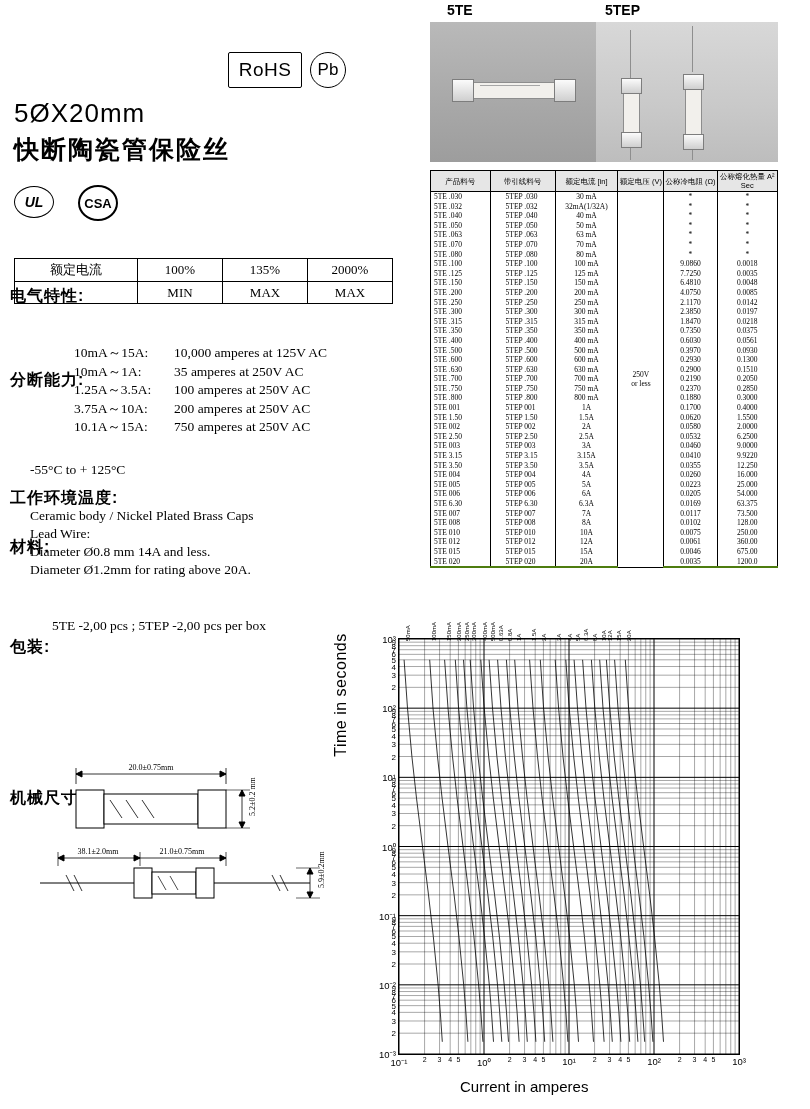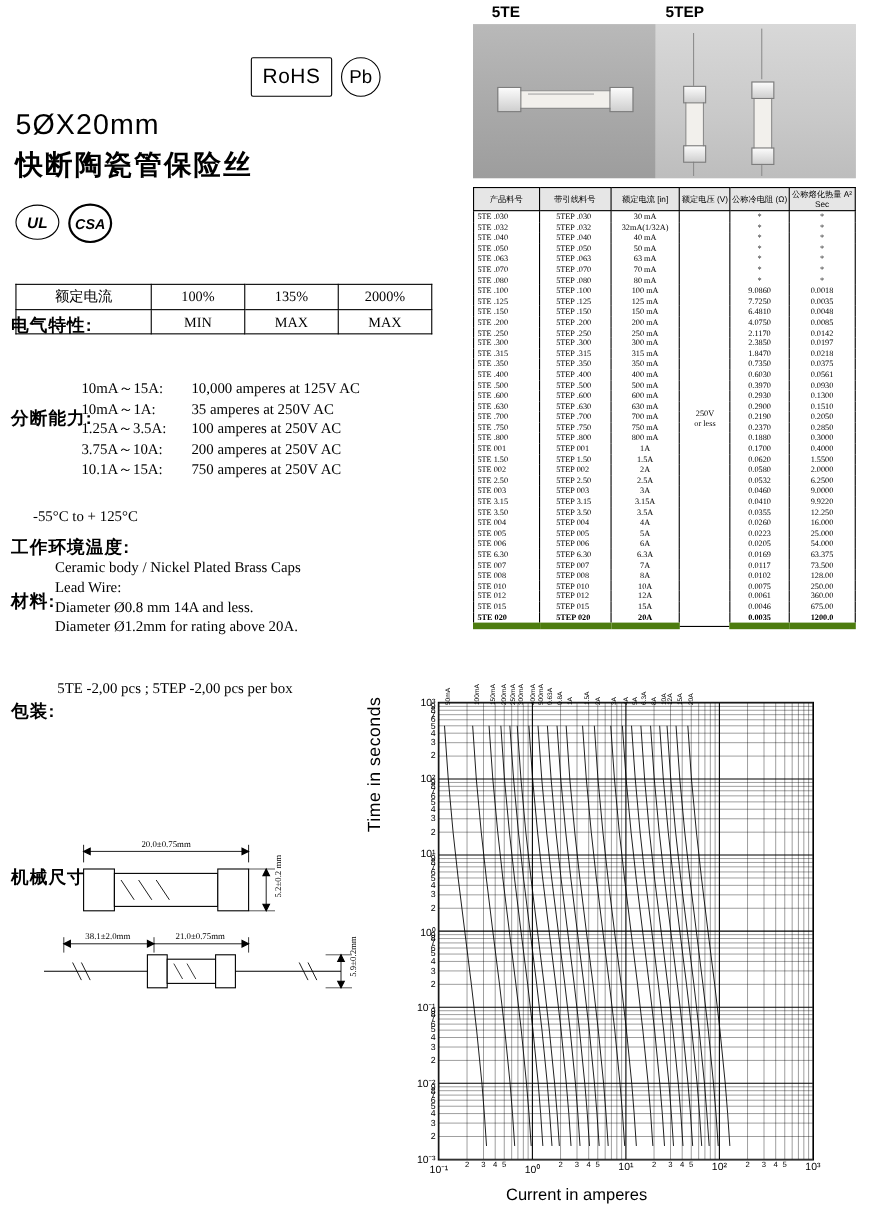--- a/index.html
+++ b/index.html
@@ -33,24 +33,24 @@
 
   
   #certs{left:14px;top:186px;width:120px;height:40px;}
   .ul-mark{
     position:absolute;left:0;top:0;width:38px;height:30px;
     border:1.8px solid #000;border-radius:50%;
     display:flex;align-items:center;justify-content:center;
     font-size:14px;font-style:italic;font-weight:bold;
   }
   .csr-mark{
-    position:absolute;left:48px;top:-1px;width:36px;height:32px;
+    position:absolute;left:64px;top:-1px;width:36px;height:32px;
     border:2.4px solid #000;border-radius:50%;
     display:flex;align-items:center;justify-content:center;
-    font-size:13px;font-weight:bold;font-style:italic;
+    font-size:13px;font-weight:bold;
   }
 
   
   .sec-h{font-size:16px;font-weight:bold;letter-spacing:1px;margin-top:48px;}
   #h-elec{left:10px;top:238px;}
   #h-break{left:10px;top:322px;}
   #h-temp{left:10px;top:440px;}
   #h-mat{left:10px;top:489px;}
   #h-pack{left:10px;top:589px;}
   #h-dim{left:10px;top:740px;}
@@ -67,21 +67,21 @@
   
   #break-list{left:26px;top:344px;font-size:13.5px;font-family:"Liberation Serif",serif;line-height:18.5px;}
   #break-list .row{display:flex;margin-left:48px;}
   #break-list .k{width:100px;}
   #break-list .v{}
 
   
   #temp-val{left:30px;top:462px;font-size:13.5px;font-family:"Liberation Serif",serif;}
 
   
-  #mat-list{left:30px;top:507px;font-size:13.5px;font-family:"Liberation Serif",serif;line-height:18px;margin-left:20px;}
+  #mat-list{left:30px;top:507px;font-size:13.5px;font-family:"Liberation Serif",serif;line-height:18px;}
 
   
   #pack-list{left:16px;top:614px;font-size:13.5px;font-family:"Liberation Serif",serif;line-height:24px;}
   #pack-list .indent{padding-left:36px;}
 
   
   #dim-area{left:10px;top:760px;width:330px;height:160px;}
 
   
   #photo-labels{left:430px;top:2px;width:350px;height:20px;}
@@ -101,21 +101,21 @@
   #spec-table{border-collapse:collapse;width:348px;}
   #spec-table th{
     border:1px solid #000;background:#e6e6e6;font-size:7.5px;
     font-weight:normal;padding:1px 1px;line-height:9px;
   }
   #spec-table td{
     border-left:1px solid #000;border-right:1px solid #000;
     font-size:7.5px;text-align:center;padding:0 1px;height:9.6px;line-height:9.6px;
     font-family:"Liberation Serif",serif;white-space:nowrap;
   }
-  #spec-table tr:last-child td{border-bottom:6px solid #4d7c0f;font-weight:bold;}
+  #spec-table tr:last-child td{border-bottom:2px solid #4d7c0f;}
   #spec-table td.first{text-align:left;padding-left:3px;}
   #spec-table td.second{text-align:left;padding-left:15px;}
 
   
   #chart{left:340px;top:600px;width:470px;height:500px;}
   #ylabel{
     position:absolute;left:-8px;top:180px;width:170px;
     transform:rotate(-90deg);transform-origin:left top;
     font-size:16px;letter-spacing:.5px;text-align:center;
   }

